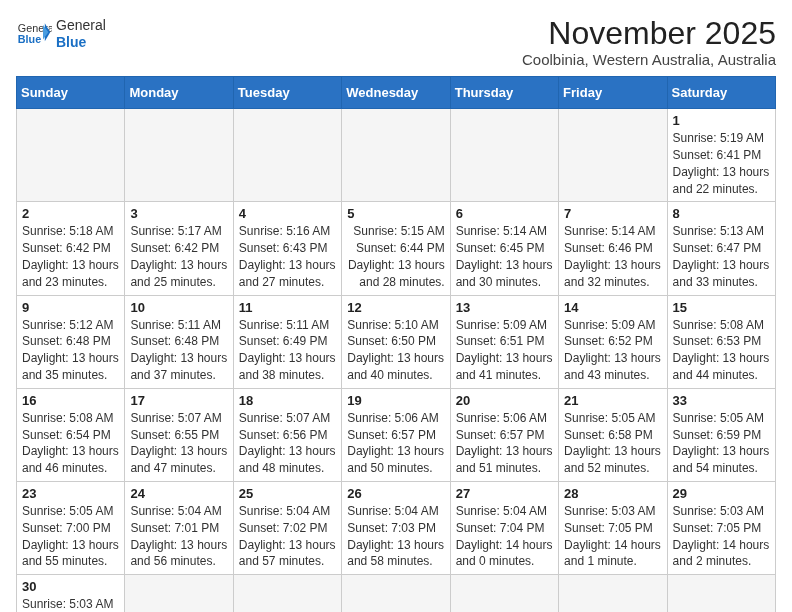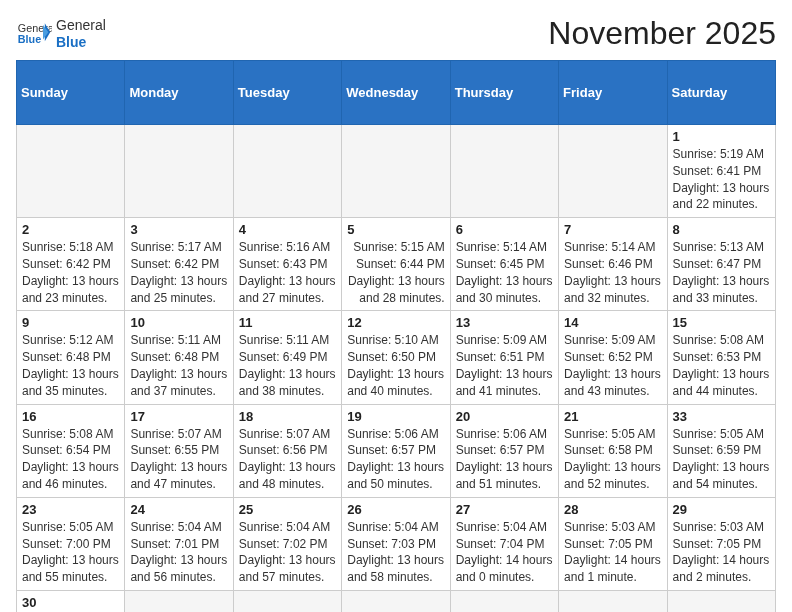--- a/index.html
+++ b/index.html
@@ -51,21 +51,21 @@
     .calendar {
       width: 100%;
       border-collapse: collapse;
       border: 1px solid #ccc;
     }
     .calendar th {
       background: #2a72c3;
       color: #fff;
       font-size: 13px;
       font-weight: bold;
-      padding: 24px 4px;
+      padding: 8px 4px;
       text-align: left;
       border: 1px solid #2065b0;
     }
     .calendar td {
       border: 1px solid #ccc;
       vertical-align: top;
       padding: 4px 5px;
       font-size: 10.5px;
       color: #222;
       width: calc(100% / 7);
@@ -102,20 +102,21 @@
       <polygon points="32,8 38,18 32,28" fill="#1a6fc4"></polygon>
       <polygon points="30,10 36,18 30,26" fill="#4a9de0"></polygon>
     </svg>
     <div class="logo-text">
       <span class="general">General</span>
       <span class="blue">Blue</span>
     </div>
   </div>
   <div class="title-section">
     <div class="month-title">November 2025</div>
+    <div class="location-title">Coolbinia, Western Australia, Australia</div>
   </div>
 </div>
 
 <table class="calendar">
   <thead>
     <tr>
     <th>Sunday</th>
         <th>Monday</th>
         <th>Tuesday</th>
         <th>Wednesday</th>

